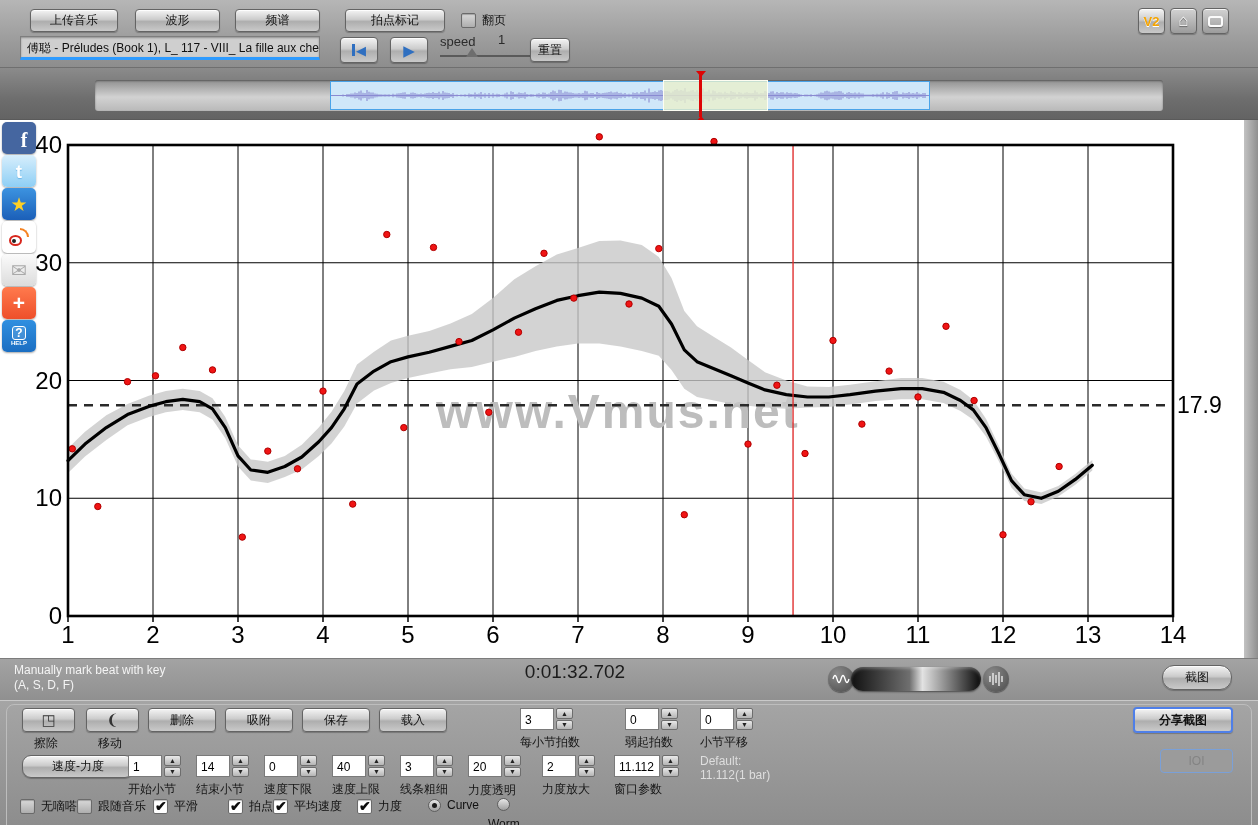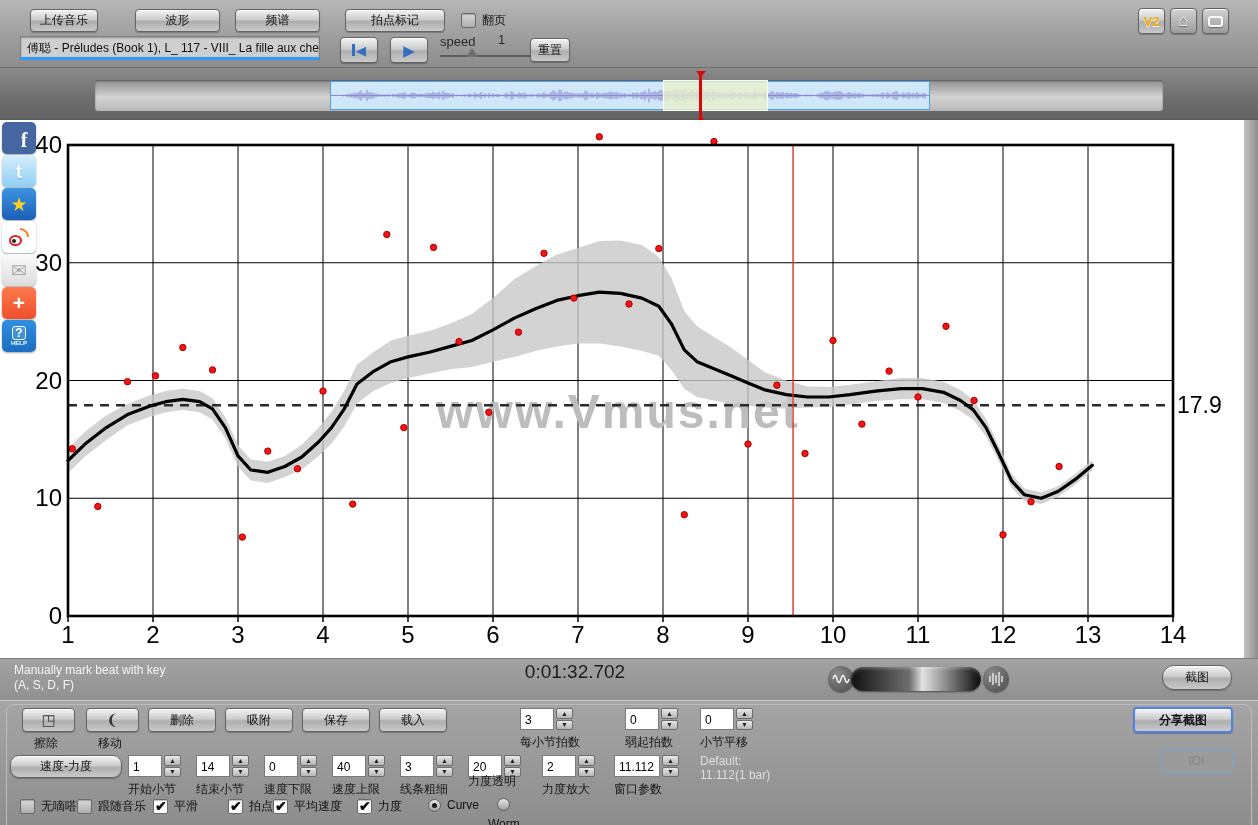--- a/index.html
+++ b/index.html
@@ -91,21 +91,21 @@
     background:linear-gradient(180deg,#e6e6e6,#9f9f9f);position:relative;}
   .radio.on:after{content:"";position:absolute;left:3px;top:3px;width:5px;height:5px;border-radius:50%;background:#1a1a1a;}
 </style>
 </head>
 <body>
 
 <div id="app">
 
   <div id="topbar">
     <div id="tb-buttons">
-        <div class="btn tb-btn" style="left: 30px; width: 68px;">上传音乐</div>
+        <div class="btn tb-btn" style="left: 30px; width: 88px;">上传音乐</div>
         <div class="btn tb-btn" style="left: 135px; width: 85px;">波形</div>
         <div class="btn tb-btn" style="left: 235px; width: 85px;">频谱</div>
         <div class="btn tb-btn" style="left: 345px; width: 100px;">拍点标记</div>
       </div>
     <div id="flip-box">
       <span class="chk"></span>
       <span>翻页</span>
     </div>
     <div id="title-input">傅聪 - Préludes (Book 1), L_ 117 - VIII_ La fille aux cheveux</div>
     <div class="btn media-btn" style="left:340px;">
@@ -329,21 +329,21 @@
           <div>▲</div>
           <div>▼</div>
         </div>
         <div class="p-label" style="left: 625px; top: 33px;">弱起拍数</div>
         <div class="spin-box" style="left: 700px; top: 7px; width: 34px;">0</div>
         <div class="spin-arrows" style="left: 736px; top: 7px;">
           <div>▲</div>
           <div>▼</div>
         </div>
         <div class="p-label" style="left: 700px; top: 33px;">小节平移</div>
-        <div class="btn" style="left: 10px; top: 54px; width: 112px; height: 23px; border-radius: 9px;">速度-力度</div>
+        <div class="btn" style="left: 22px; top: 54px; width: 112px; height: 23px; border-radius: 9px;">速度-力度</div>
         <div class="spin-box" style="left: 128px; top: 54px; width: 34px;">1</div>
         <div class="spin-arrows" style="left: 164px; top: 54px;">
           <div>▲</div>
           <div>▼</div>
         </div>
         <div class="p-label" style="left: 128px; top: 80px;">开始小节</div>
         <div class="spin-box" style="left: 196px; top: 54px; width: 34px;">14</div>
         <div class="spin-arrows" style="left: 232px; top: 54px;">
           <div>▲</div>
           <div>▼</div>
@@ -365,21 +365,21 @@
         <div class="spin-arrows" style="left: 436px; top: 54px;">
           <div>▲</div>
           <div>▼</div>
         </div>
         <div class="p-label" style="left: 400px; top: 80px;">线条粗细</div>
         <div class="spin-box" style="left: 468px; top: 54px; width: 34px;">20</div>
         <div class="spin-arrows" style="left: 504px; top: 54px;">
           <div>▲</div>
           <div>▼</div>
         </div>
-        <div class="p-label" style="left: 468px; top: 72px;">力度透明</div>
+        <div class="p-label" style="left: 468px; top: 81px;">力度透明</div>
         <div class="spin-box" style="left: 542px; top: 54px; width: 34px;">2</div>
         <div class="spin-arrows" style="left: 578px; top: 54px;">
           <div>▲</div>
           <div>▼</div>
         </div>
         <div class="p-label" style="left: 542px; top: 80px;">力度放大</div>
         <div class="spin-box" style="left: 614px; top: 54px; width: 46px;">11.112</div>
         <div class="spin-arrows" style="left: 662px; top: 54px;">
           <div>▲</div>
           <div>▼</div>

